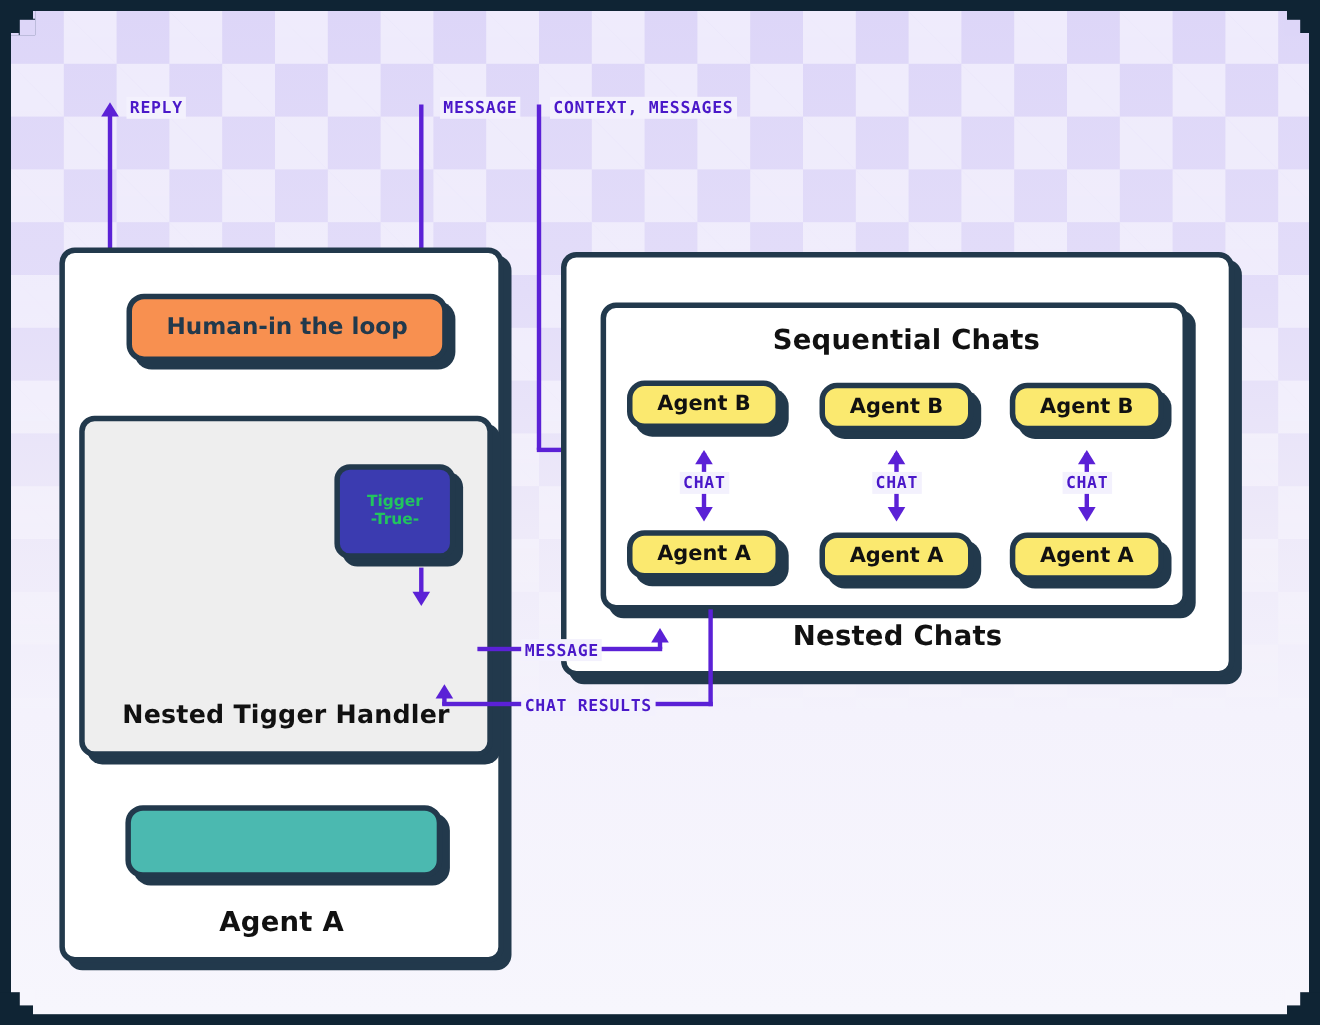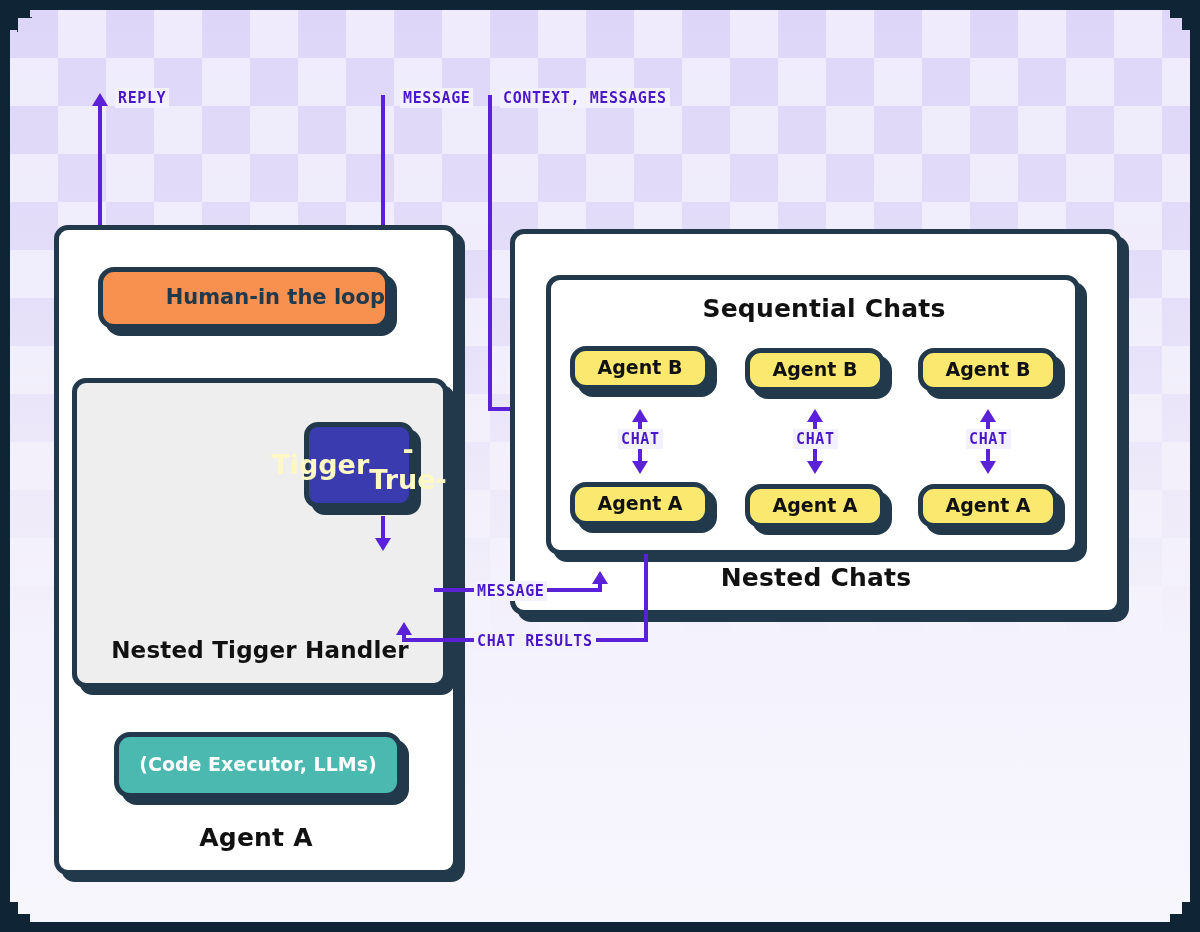--- a/index.html
+++ b/index.html
@@ -108,39 +108,38 @@
 
     <div class="vline" style="left:478px;top:85px;height:314px;"></div>
     <div class="hline" style="left:478px;top:397px;width:44px;"></div>
     <div class="arrow right" style="left:520px;top:391px;"></div>
     <div class="edge-label" style="left:490px;top:78px;">CONTEXT, MESSAGES</div>
 
     <div class="panel" style="left:44px;top:215px;width:404px;height:650px;">
       <div class="panel-title" style="bottom:18px;font-size:25px;">Agent A</div>
     </div>
 
-    <div class="node pill" style="left:88px;top:257px;width:292px;height:62px;background:#f89050;color:#22394c;font-size:21px;justify-content:flex-end;">
+    <div class="node pill" style="left:105px;top:257px;width:292px;height:62px;background:#f89050;color:#22394c;font-size:21px;">
       <span>Human-in the loop</span>
     </div>
 
     <div class="panel gray" style="left:62px;top:368px;width:376px;height:310px;">
       <div class="panel-title" style="bottom:20px;font-size:23px;">Nested Tigger Handler</div>
     </div>
 
-    <div class="node soft" style="left:294px;top:412px;width:110px;height:86px;background:#3b3bb0;color:#fef9c3;font-size:27px;flex-direction:row;">
+    <div class="node soft" style="left:294px;top:412px;width:110px;height:86px;background:#3b3bb0;color:#22c55e;font-size:14px;flex-direction:column;">
       <span>Tigger</span>
       <span>-True-</span>
     </div>
 
     <div class="vline" style="left:371px;top:506px;height:26px;"></div>
     <div class="arrow down" style="left:365px;top:528px;"></div>
 
 
     <div class="node pill" style="left:104px;top:722px;width:288px;height:66px;background:#4bb9b0;color:#ffffff;font-size:19px;flex-direction:column;">
-      <span>(Code Executor, LLMs)</span>
     </div>
 
     <div class="panel" style="left:500px;top:219px;width:612px;height:386px;">
       <div class="panel-title" style="bottom:18px;font-size:25px;">Nested Chats</div>
     </div>
 
     <div class="panel" style="left:536px;top:265px;width:534px;height:280px;">
       <div class="panel-title" style="top:14px;font-size:25px;padding-left:22px;">Sequential Chats</div>
     </div>
 

